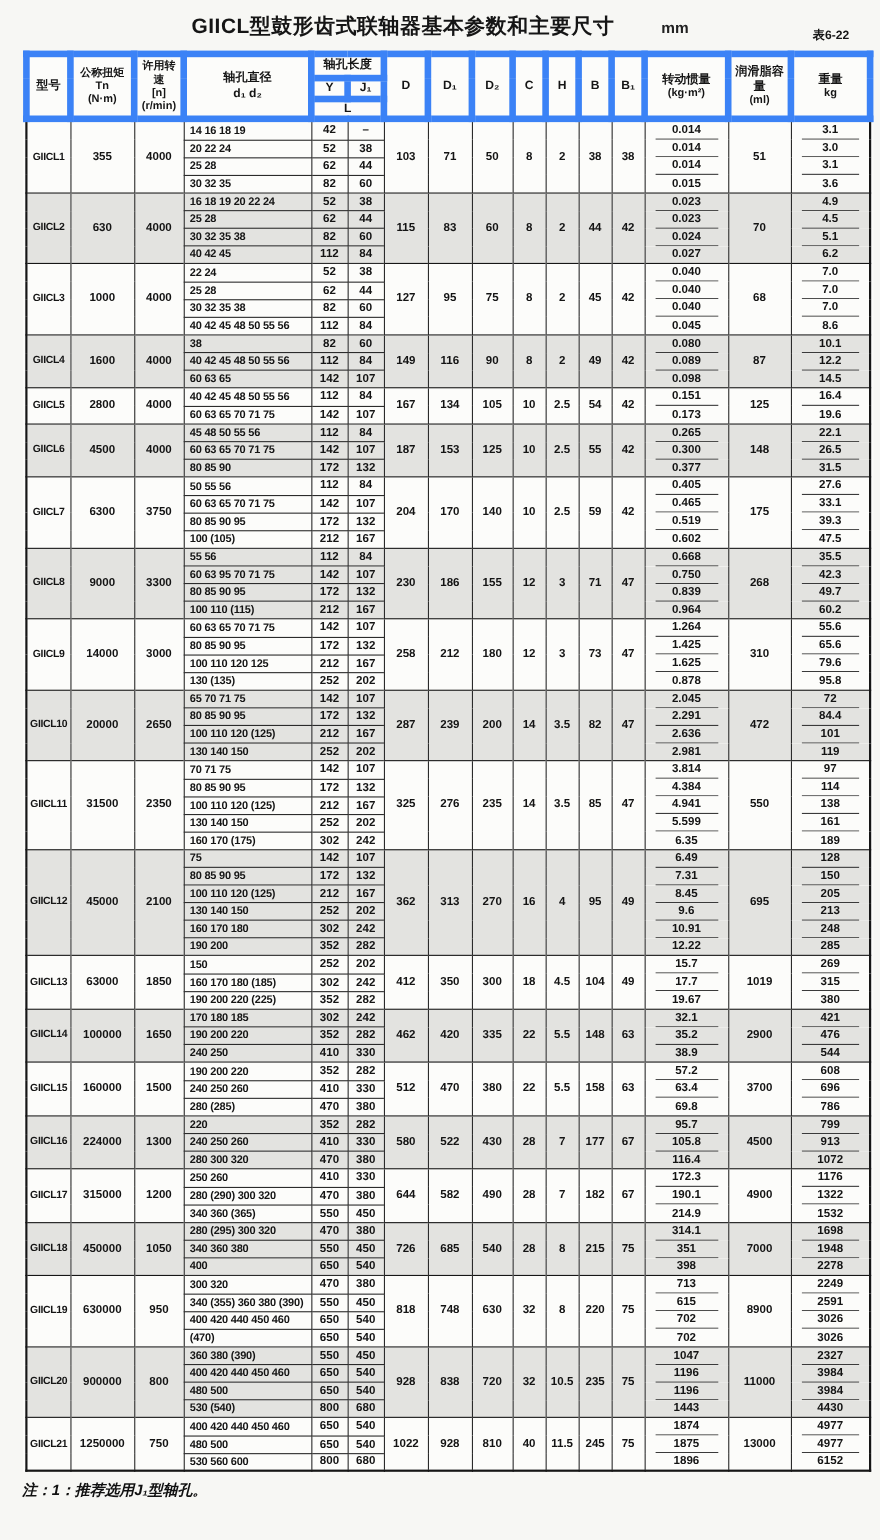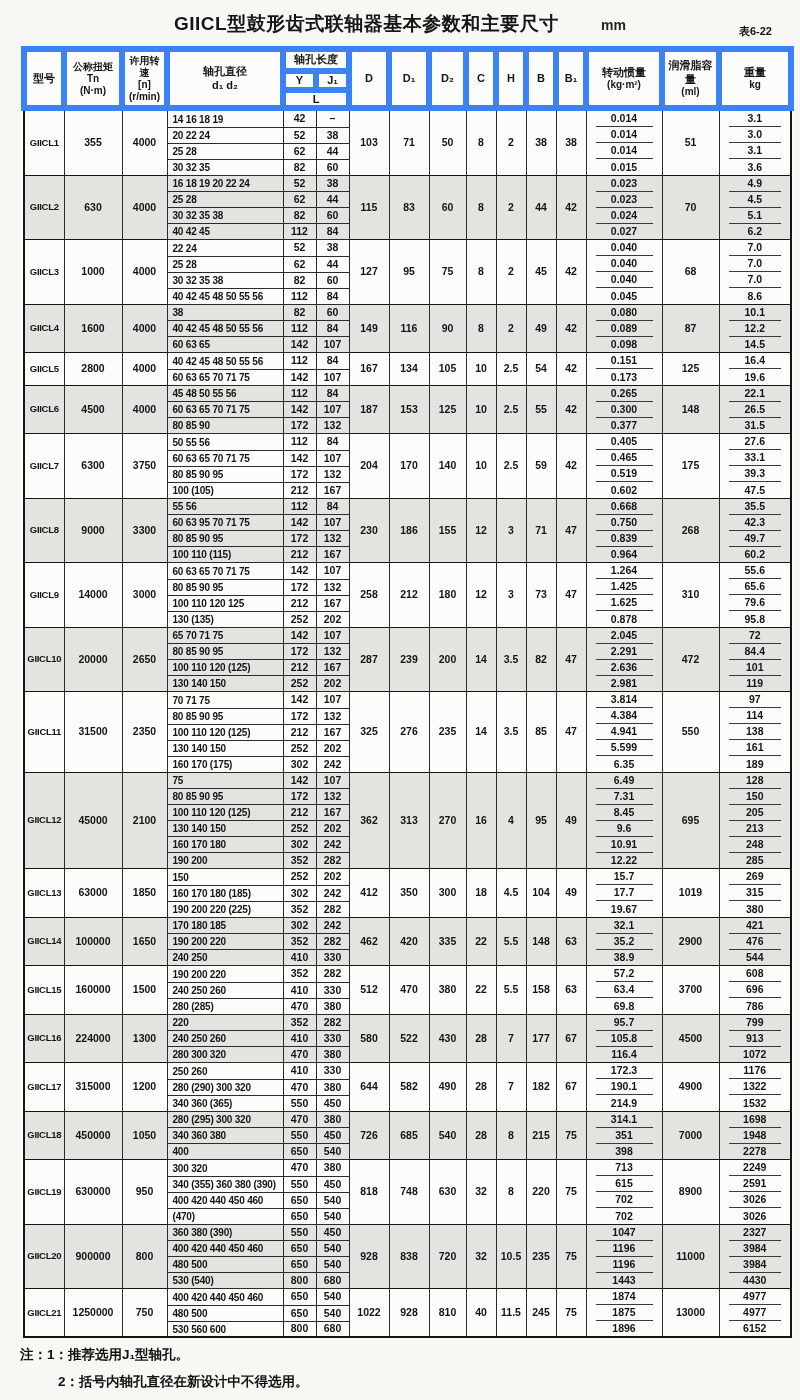--- a/index.html
+++ b/index.html
@@ -53,21 +53,21 @@
   tr.shaded td{background:#e3e3e0;}
   tr:not(.shaded) td{background:#fcfcfa;}
   
   col.c-model{width:40px}col.c-tn{width:58px}col.c-n{width:45px}
   col.c-d{width:116px}col.c-y{width:33px}col.c-j1{width:33px}
   col.c-D{width:40px}col.c-D1{width:40px}col.c-D2{width:37px}
   col.c-C{width:30px}col.c-H{width:30px}col.c-B{width:30px}col.c-B1{width:30px}
   col.c-in{width:76px}col.c-gr{width:57px}col.c-wt{width:72px}
   
   .notes{margin:10px 0 0 20px;font-size:13.5px;font-weight:700;color:#111;}
-  .note-line{line-height:1.0;margin-bottom:13px;}
+  .note-line{line-height:1.0;margin-bottom:13px;font-style:italic;}
   .note-line.n2{margin-left:38px;}
 </style>
 </head>
 <body>
 
 <div class="page">
 
   <div class="titlebar">
     <span class="doc-title">GIICL型鼓形齿式联轴器基本参数和主要尺寸</span>
     <span class="unit">mm</span>
@@ -1210,16 +1210,15 @@
           </td>
           <td class="inset">
             <div class="u nol">6152</div>
           </td>
         </tr>
       </tbody>
   </table>
 
   <div class="notes">
     <div class="note-line">注：1：推荐选用J₁型轴孔。</div>
-    <div class="note-line n2">2：括号内轴孔直径在新设计中不得选用。</div>
   </div>
 
 </div>
 
 </body></html>

